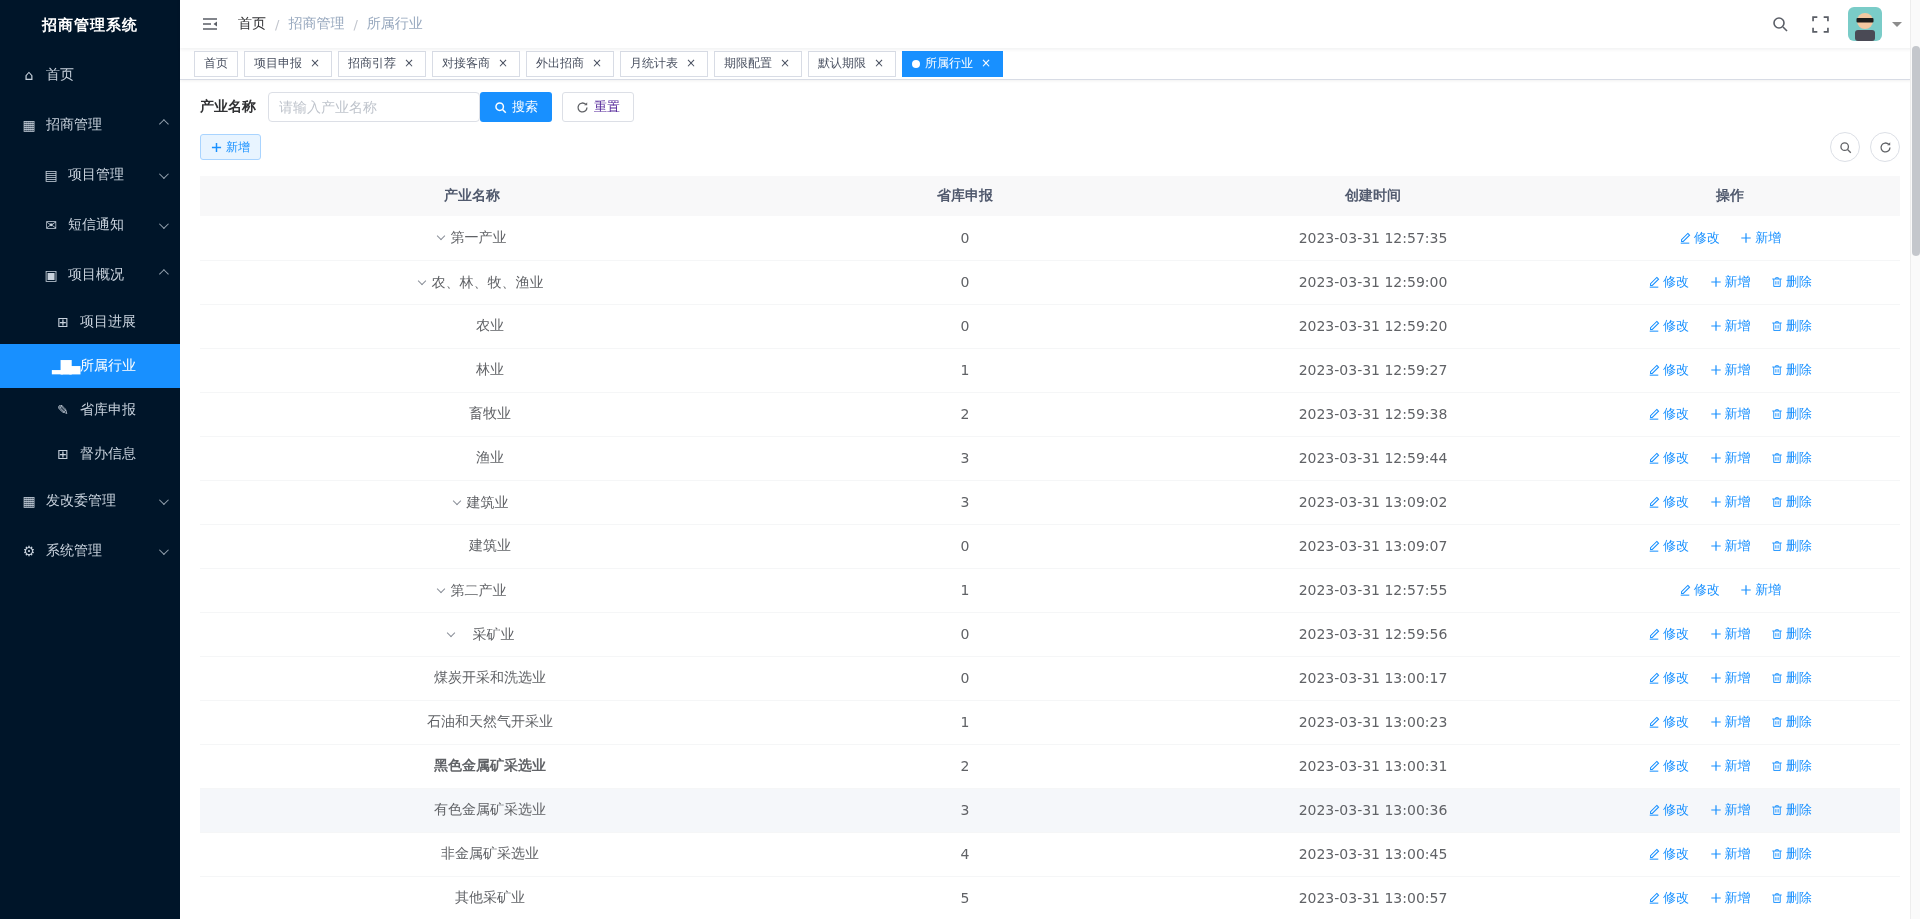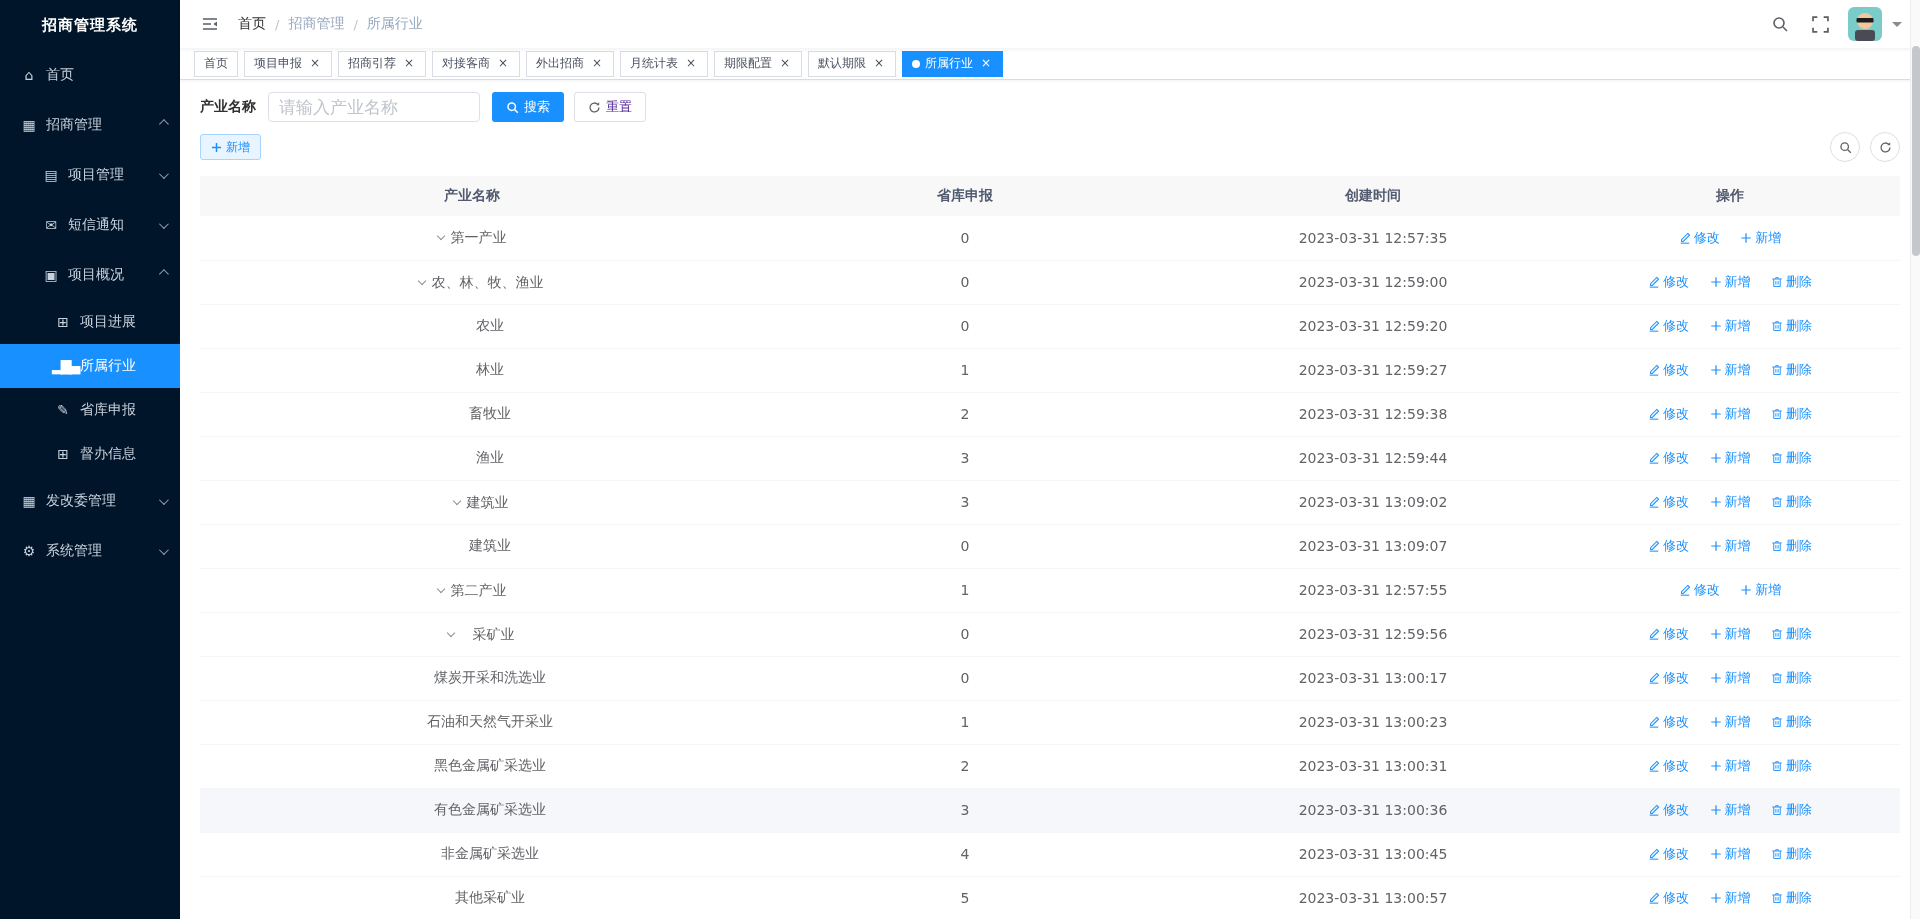--- a/index.html
+++ b/index.html
@@ -40,24 +40,24 @@
   .tag .dot { display:none; width:8px; height:8px; border-radius:50%; background:#fff; margin-right:5px; }
   .tag.active { background:#1890ff; border-color:#1890ff; color:#fff; }
   .tag.active .dot { display:inline-block; }
   .tag .close { margin-left:6px; width:14px; height:14px; line-height:13px; text-align:center; border-radius:50%; font-size:12px; font-style:normal; }
 
   
   .content { flex:1; padding:12px 20px 0; background:#fff; overflow:hidden; }
 
   .search-row { display:flex; align-items:center; margin-bottom:10px; }
   .search-label { font-size:14px; font-weight:700; color:#303133; margin-right:12px; }
-  .search-input { width:212px; height:30px; border:1px solid #dcdfe6; border-radius:4px; padding:0 10px; font-size:17px; color:#606266; outline:none; font-family:inherit; }
+  .search-input { width:212px; height:30px; border:1px solid #dcdfe6; border-radius:4px; padding:0 10px; font-size:14px; color:#606266; outline:none; font-family:inherit; }
   .search-input::placeholder { color:#bfc4cc; }
   .btn { height:30px; border-radius:3px; font-size:13px; display:inline-flex; align-items:center; gap:5px; padding:0 13px; cursor:pointer; border:1px solid transparent; font-family:inherit; }
-  .btn-primary { background:#1890ff; color:#fff; margin-left:12px; }
+  .btn-primary { background:#1890ff; color:#fff; margin-left:0; }
   .btn-plain { background:#fff; border-color:#dcdfe6; color:#4c1d95; margin-left:10px; }
 
   .toolbar { display:flex; align-items:center; margin-bottom:14px; height:30px; }
   .btn-add { height:26px; padding:0 10px; background:#e8f4ff; border:1px solid #a9d4ff; color:#1890ff; border-radius:3px; font-size:12px; display:inline-flex; align-items:center; gap:4px; cursor:pointer; font-family:inherit; }
   .toolbar-right { margin-left:auto; display:flex; gap:10px; }
   .circle-btn { width:30px; height:30px; border-radius:50%; border:1px solid #dcdfe6; background:#fff; color:#606266; display:inline-flex; align-items:center; justify-content:center; cursor:pointer; }
 
   table { width:100%; border-collapse:collapse; table-layout:fixed; }
   thead th { height:40px; background:#f8f8f9; color:#515a6e; font-size:14px; font-weight:600; text-align:center; }
   tbody td { height:44px; text-align:center; font-size:14px; color:#606266; border-bottom:1px solid #f5f6f7; white-space:nowrap; overflow:hidden; }
@@ -640,21 +640,21 @@
         <svg width="12" height="12" viewBox="0 0 14 14">
                     <path d="M1.5 3.5h11M5.5 3.5V2h3v1.5M3.2 3.5V12.2h7.6V3.5M5.7 6v4M8.3 6v4" fill="none" stroke="currentColor" stroke-width="1.1"></path>
                   </svg>
         <span class="lbl-del">删除</span>
       </a>
     </td>
   </tr>
 
   <tr>
     <td class="c-name">
-      <span class="name-wrap" style="padding-left: 36px;">
+      <span class="name-wrap" style="padding-left: 36px; font-weight: bold;">
 
         <span class="nm">黑色金属矿采选业</span>
       </span>
     </td>
     <td class="c-order">2</td>
     <td class="c-time">2023-03-31 13:00:31</td>
     <td class="c-actions">
       <a class="act act-edit">
         <svg width="12" height="12" viewBox="0 0 14 14">
                     <path d="M10.3 1.7l2 2L5 11H3V9l7.3-7.3z" fill="none" stroke="currentColor" stroke-width="1.2"></path>

